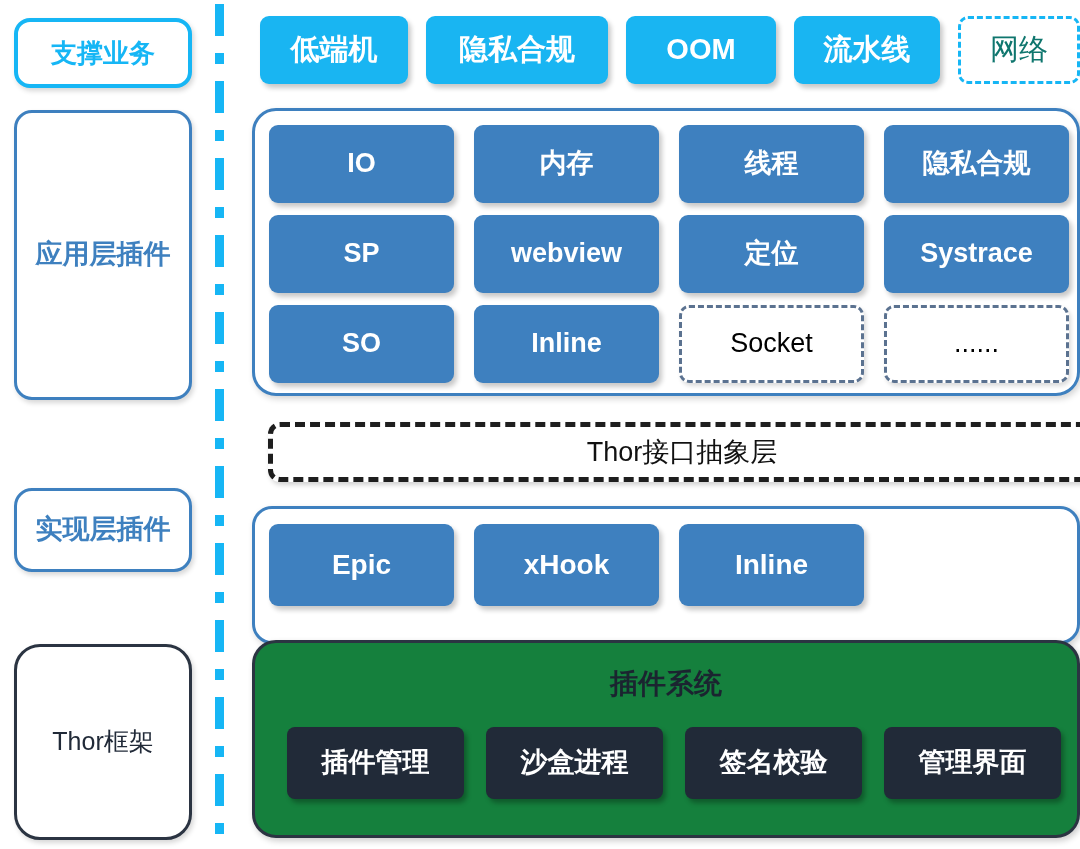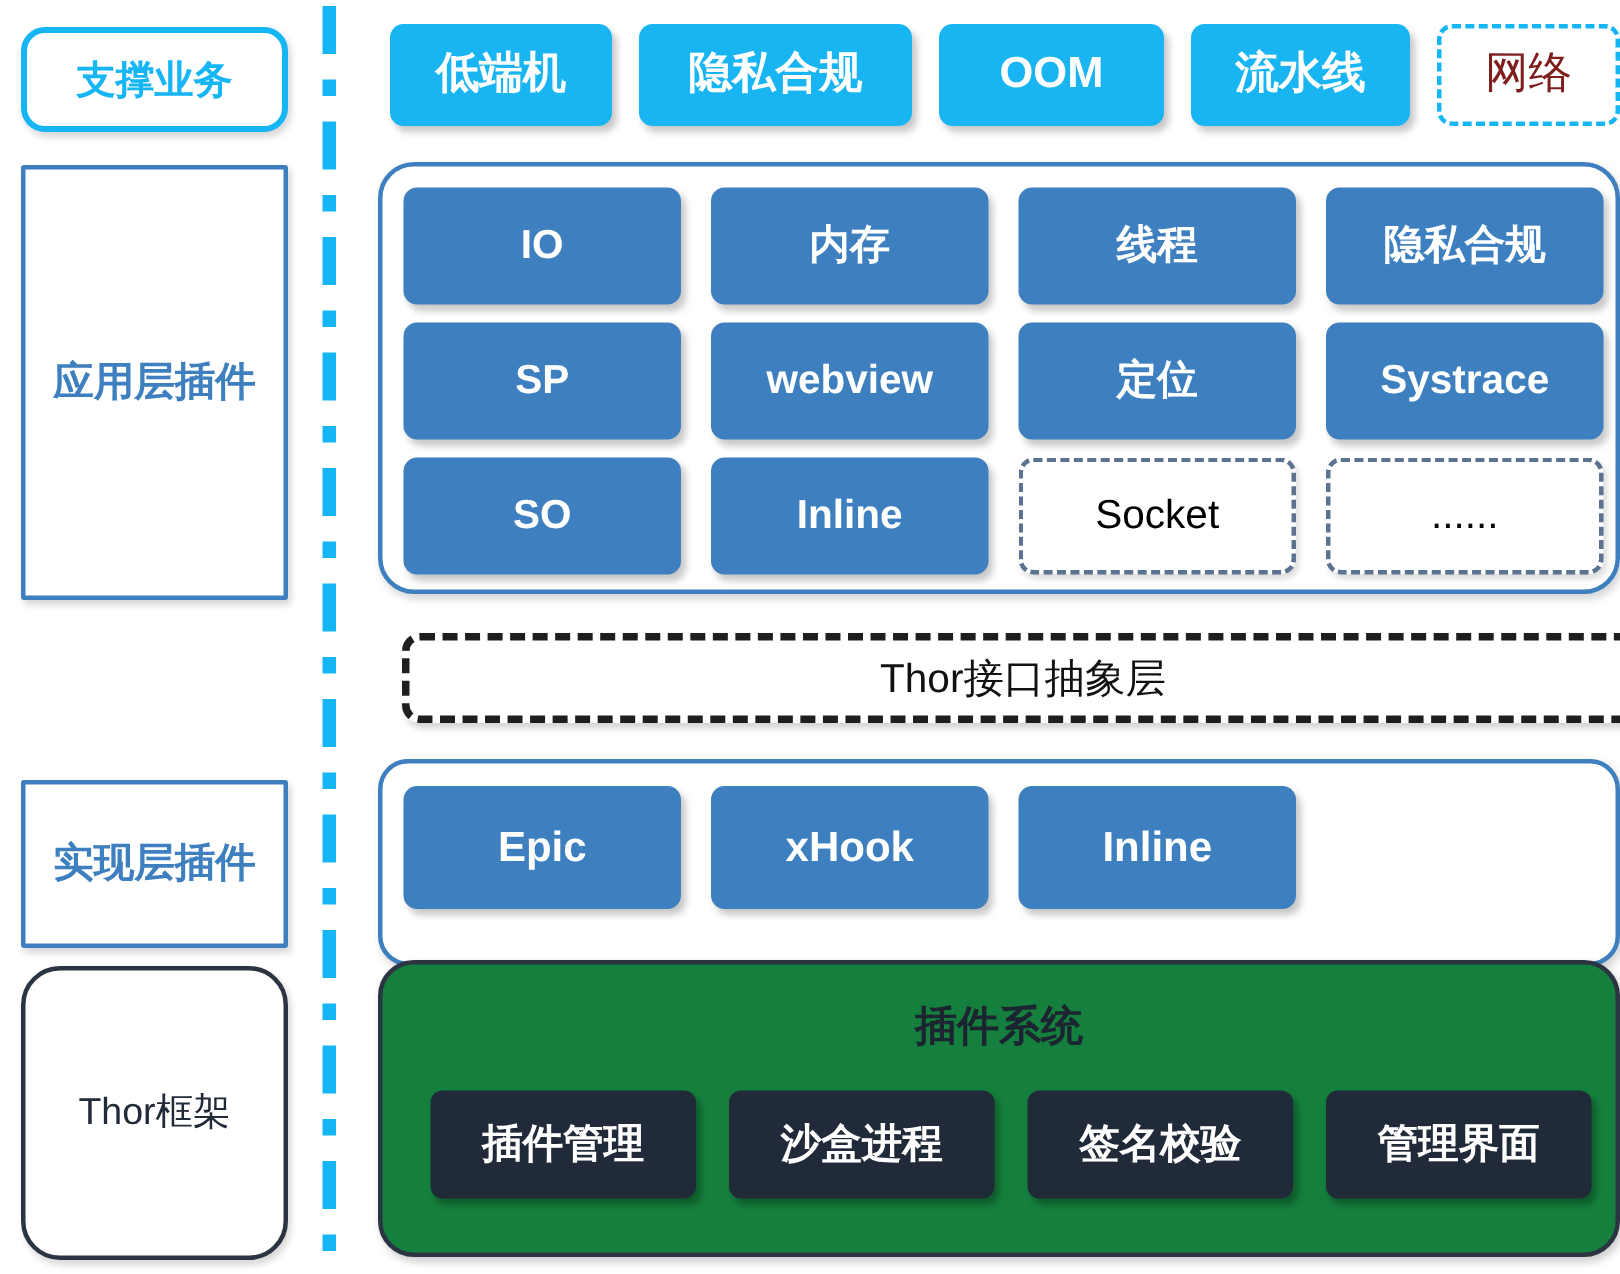--- a/index.html
+++ b/index.html
@@ -29,21 +29,21 @@
 
   .layer-label {
     position: absolute;
     left: 14px;
     width: 178px;
     display: flex;
     align-items: center;
     justify-content: center;
     text-align: center;
     background: #ffffff;
-    border-radius: 2px;
+    border-radius: 18px;
     box-shadow: 2px 3px 5px rgba(0,0,0,0.16);
     line-height: 1.18;
     padding: 0 8px;
   }
 
   .layer-label.cyan {
     border: 4px solid #16B6F5;
     color: #16B6F5;
     font-size: 26px;
     font-weight: bold;
@@ -56,21 +56,21 @@
   }
   .layer-label.dark {
     border: 3px solid #2B3442;
     color: #212A38;
     font-size: 25px;
     font-weight: normal;
   }
 
   #lbl-support   { top: 18px;  height: 70px;  border-radius: 16px; }
   #lbl-applayer  { top: 110px; height: 290px; }
-  #lbl-impllayer { top: 520px; height: 112px; }
+  #lbl-impllayer { top: 488px; height: 84px; }
   #lbl-thor      { top: 644px; height: 196px; border-radius: 26px; }
 
   
   .divider {
     position: absolute;
     left: 215px;
     top: 4px;
     width: 9px;
     height: 843px;
   }
@@ -114,21 +114,21 @@
     box-shadow: 3px 4px 5px rgba(0,0,0,0.22);
   }
   .tile.dark {
     background: #212A38;
     color: #ffffff;
     box-shadow: 3px 4px 5px rgba(0,0,0,0.30);
     border-radius: 8px;
   }
   .tile.dashed-cyan {
     background: #ffffff;
-    color: #7f1d1d;
+    color: #0f766e;
     border: 3px dashed #16B6F5;
     font-weight: normal;
     border-radius: 10px;
   }
   .tile.dashed-gray {
     background: #ffffff;
     color: #000000;
     border: 3px dashed #5B7290;
     font-weight: normal;
     border-radius: 10px;

